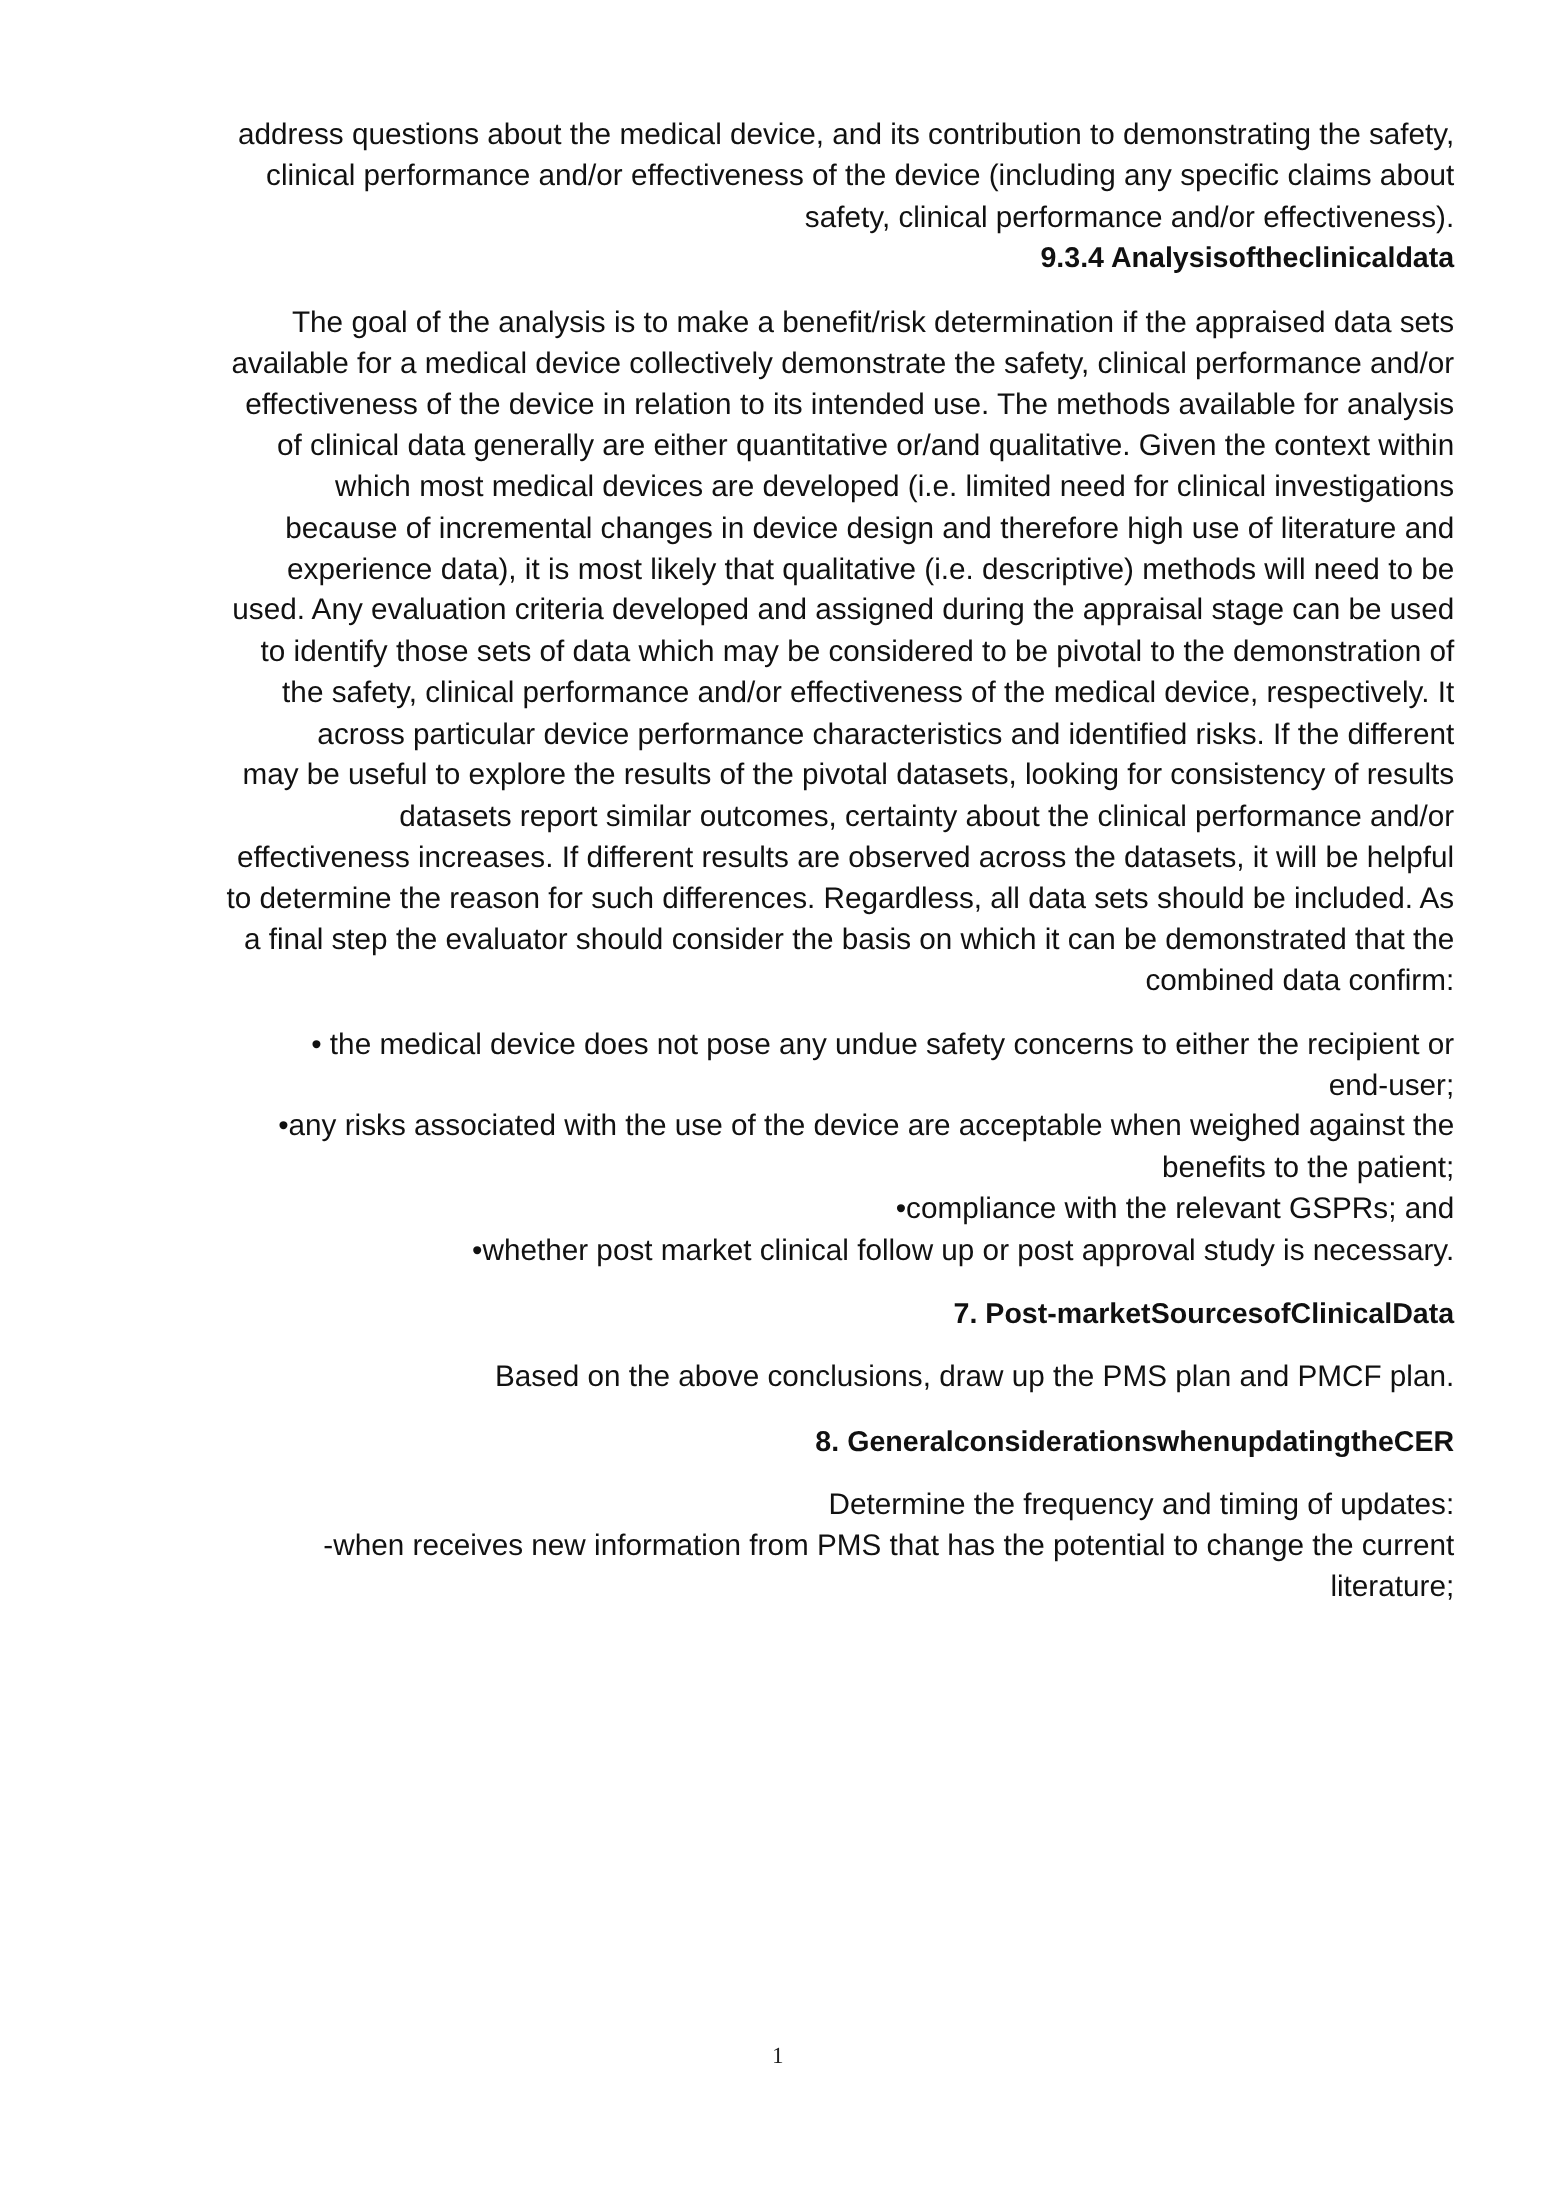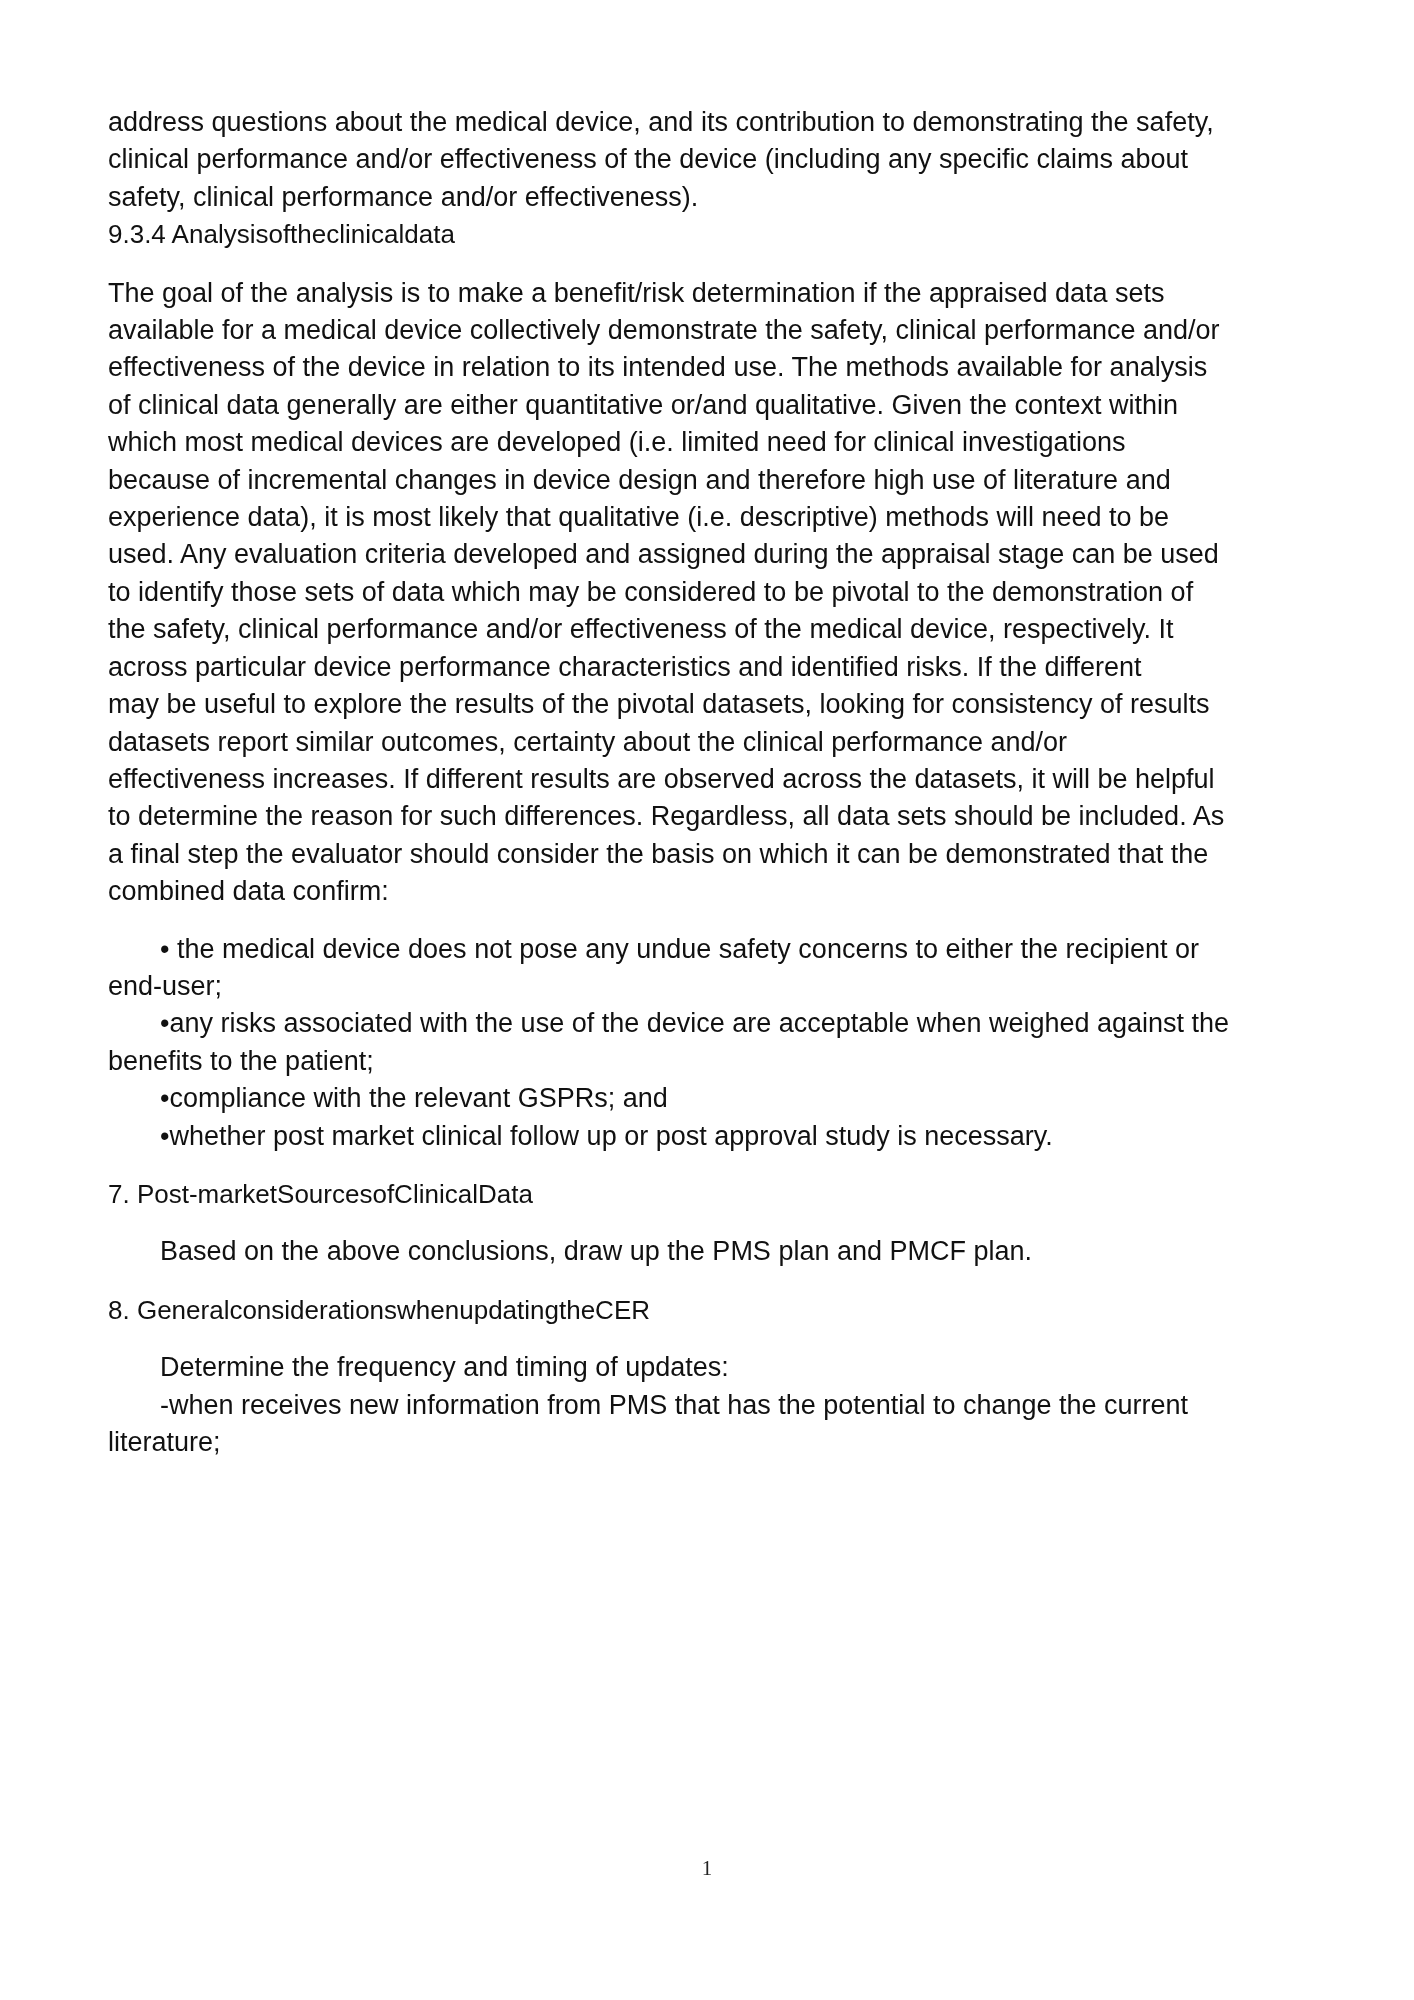--- a/index.html
+++ b/index.html
@@ -1,22 +1,22 @@
 <!DOCTYPE html>
 <html><head>
   <meta charset="utf-8">
   <style>
     html, body { margin: 0; padding: 0; background: #ffffff; }
     body {
       width: 1414px; height: 2000px; position: relative; overflow: hidden;
       font-family: "Liberation Sans", sans-serif; color: #111111;
     }
-    .page { position: absolute; left: 108px; top: 104px; width: 1190px; }
+    .page { position: absolute; left: 132px; top: 104px; width: 1190px; text-align: right; }
     .line { font-size: 27px; line-height: 37.4px; white-space: nowrap; margin: 0; }
-    .heading { font-weight: normal; font-size: 26px; line-height: 37.4px; margin: 0; white-space: nowrap; }
+    .heading { font-weight: bold; font-size: 26px; line-height: 37.4px; margin: 0; white-space: nowrap; }
     .gap-s { height: 20px; }
     .gap-m { height: 21px; }
     .indent { padding-left: 52px; }
     .page-number {
       position: absolute; top: 1856px; left: 0; width: 1414px; text-align: center;
       font-family: "Liberation Serif", serif; font-size: 21px; color: #222;
     }
   </style>
 </head>
 <body>

